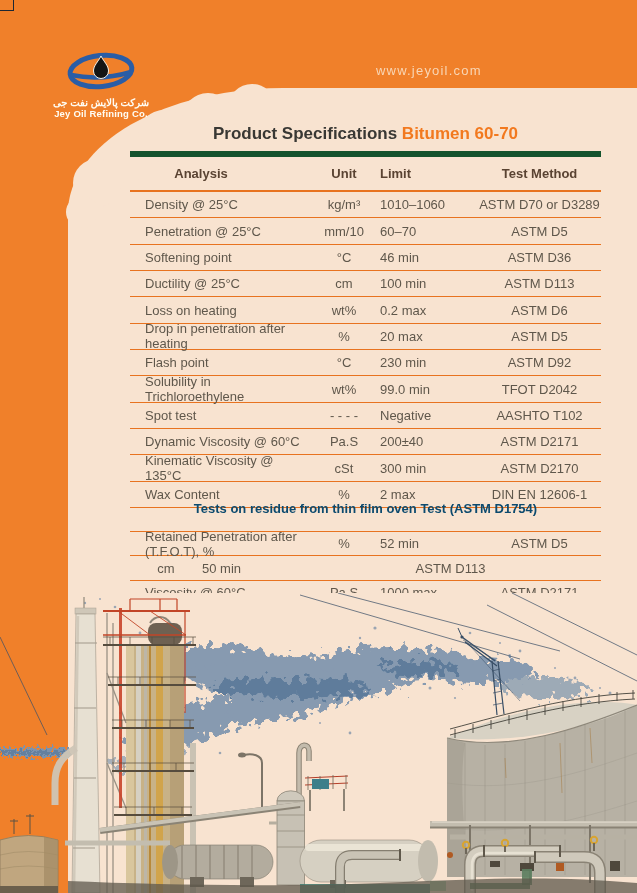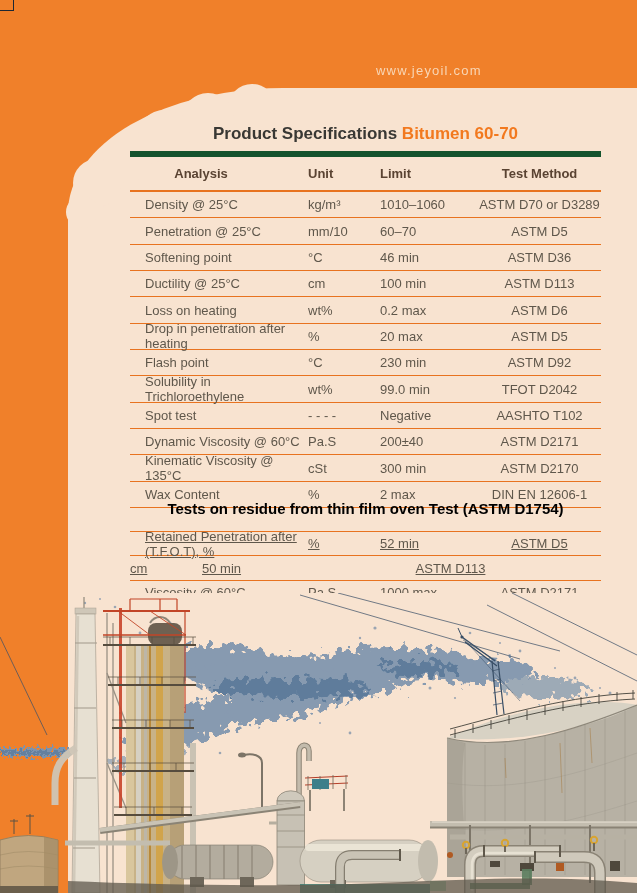--- a/index.html
+++ b/index.html
@@ -31,47 +31,58 @@
   .title .product{color:#f2791f;font-weight:bold;}
 
   
   .spec-table{position:absolute;left:130px;top:151px;width:471px;border-top:6px solid #14532d;}
   .thead{display:flex;height:33px;align-items:center;border-bottom:2px solid #e8731f;
          font-size:13px;font-weight:bold;color:#5a4332;}
   .row{display:flex;height:25.35px;align-items:center;border-bottom:1.5px solid #e8731f;
        font-size:13px;color:#5f574b;}
   .c-analysis{flex:0 0 178px;padding-left:15px;box-sizing:border-box;text-align:left;}
   .thead .c-analysis{text-align:center;padding-left:0;padding-right:36px;}
-  .c-unit{flex:0 0 72px;}
+  .c-unit{flex:0 0 72px;text-align:center;}
   .c-limit{flex:0 0 98px;text-align:left;}
   .c-method{flex:1;text-align:center;}
   .row b{font-weight:normal;}
 
   .section-title{position:absolute;left:130px;top:496px;width:471px;height:26px;line-height:26px;
-                 text-align:center;font-size:15px;font-weight:bold;color:#000000;}
+                 text-align:center;font-size:13px;font-weight:bold;color:#0c4a6e;}
   .residue-table{position:absolute;left:130px;top:531px;width:471px;border-top:1.5px solid #e8731f;}
-  .residue-table .row{height:23.4px;text-decoration:underline;}
+  .residue-table .row{height:23.4px;}
 
   .photo{position:absolute;left:0;top:593px;width:637px;height:300px;}
 </style>
 </head>
 <body>
 
 <div class="page">
 
   <div class="cropmark"></div>
 
   <div class="panel"></div>
   <div class="bump" style="left:228px;top:84px;width:48px;height:48px;"></div>
   <div class="bump" style="left:182px;top:93px;width:52px;height:52px;"></div>
   <div class="bump" style="left:138px;top:110px;width:52px;height:52px;"></div>
   <div class="bump" style="left:102px;top:133px;width:50px;height:50px;"></div>
   <div class="bump" style="left:73px;top:159px;width:48px;height:48px;"></div>
   <div class="bump" style="left:66px;top:196px;width:32px;height:32px;"></div>
 
+  <div class="logo">
+    <svg width="74" height="44" viewBox="0 0 74 44">
+      <g transform="rotate(-6 37 21)">
+        <ellipse cx="37" cy="21" rx="31" ry="15.5" fill="none" stroke="#2a5da6" stroke-width="5"></ellipse>
+      </g>
+      <path d="M7 25 Q37 31 67 22" fill="none" stroke="#2a5da6" stroke-width="4.5"></path>
+      <path d="M37 6 C34 12 29.5 15.5 29.5 21 a7.5 7.5 0 0 0 15 0 C44.5 15.5 40 12 37 6 Z" fill="#151515" stroke="#f6f2ea" stroke-width="1"></path>
+    </svg>
+    <div class="fa">شرکت پالایش نفت جی</div>
+    <div class="en">Jey Oil Refining Co.</div>
+  </div>
 
   <div class="site-url">www.jeyoil.com</div>
 
   <div class="title"><span>Product Specifications </span><span class="product">Bitumen 60-70</span></div>
 
   <div class="spec-table">
     <div class="thead">
       <div class="c-analysis">Analysis</div>
       <div class="c-unit">Unit</div>
       <div class="c-limit">Limit</div>

